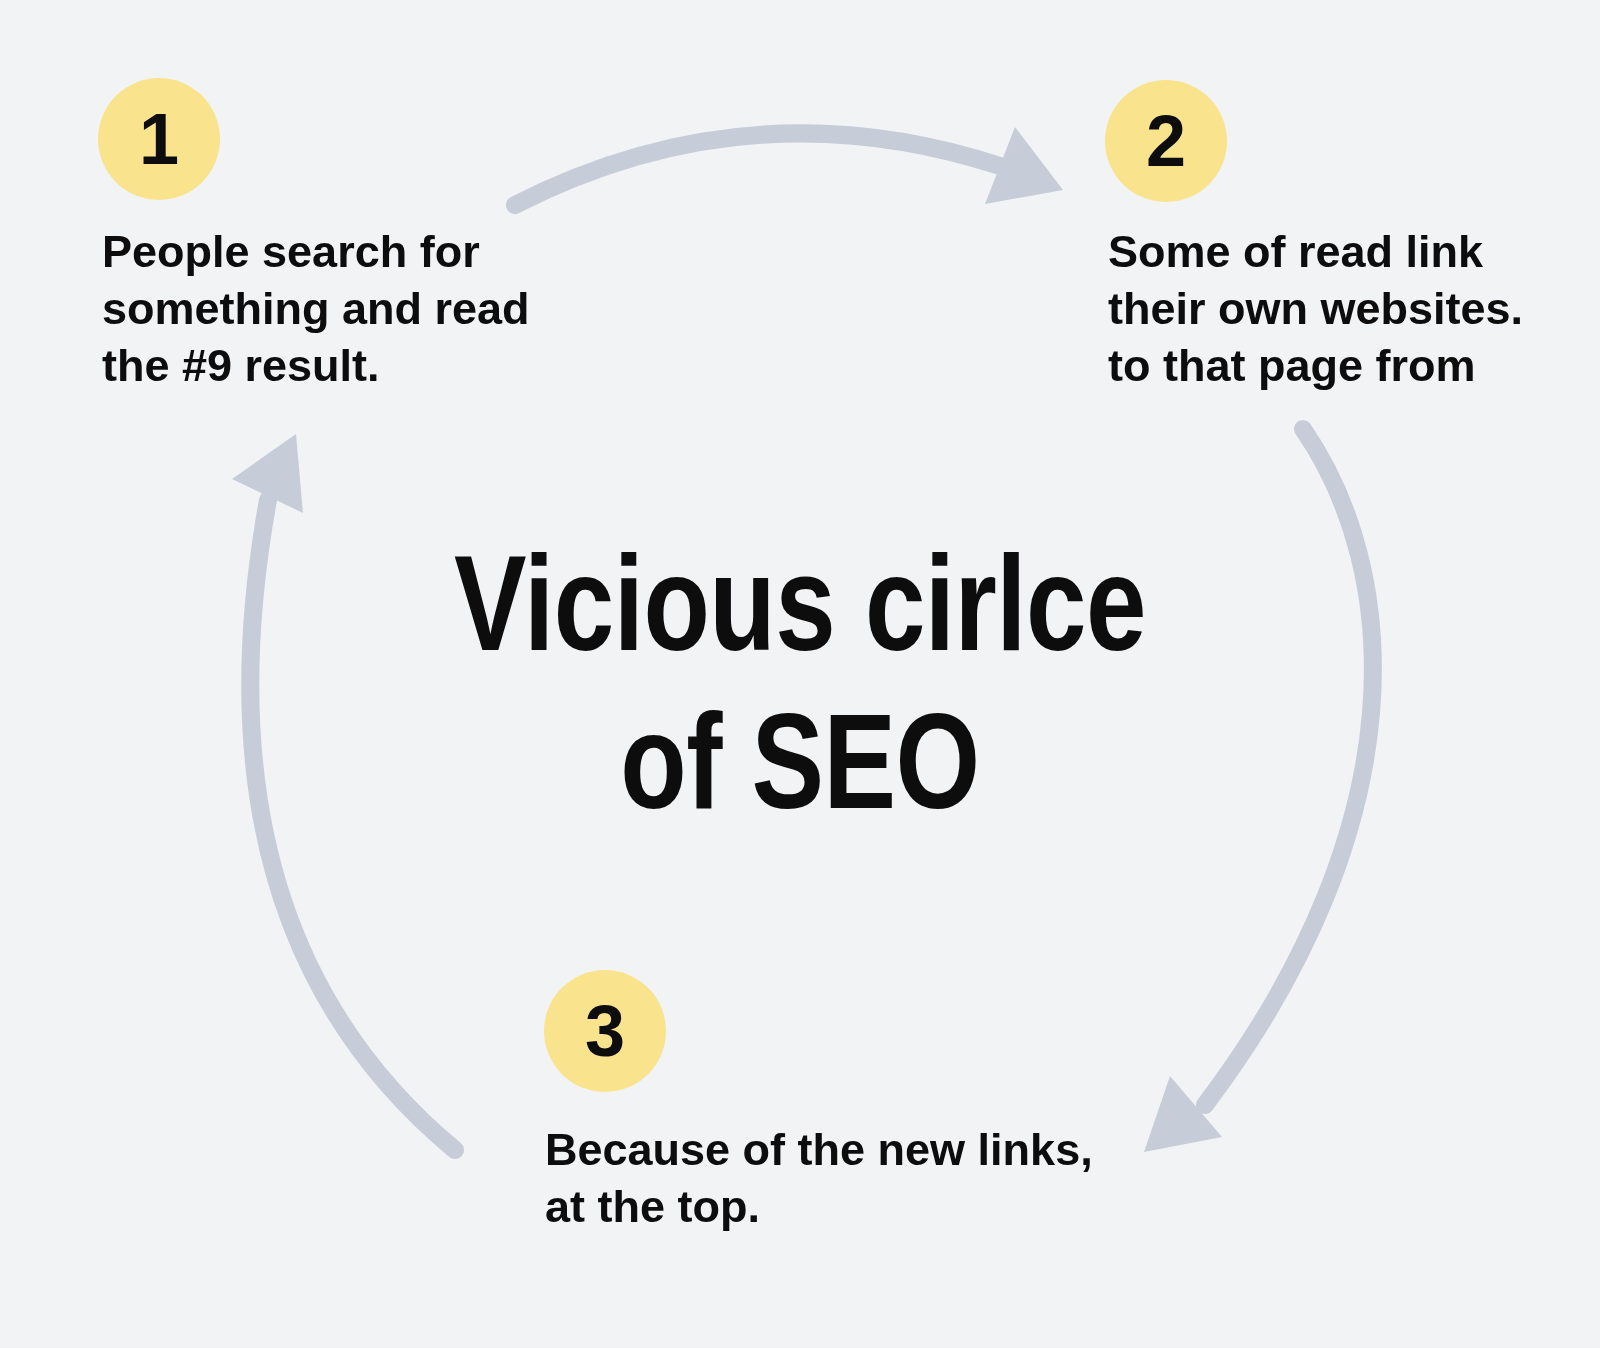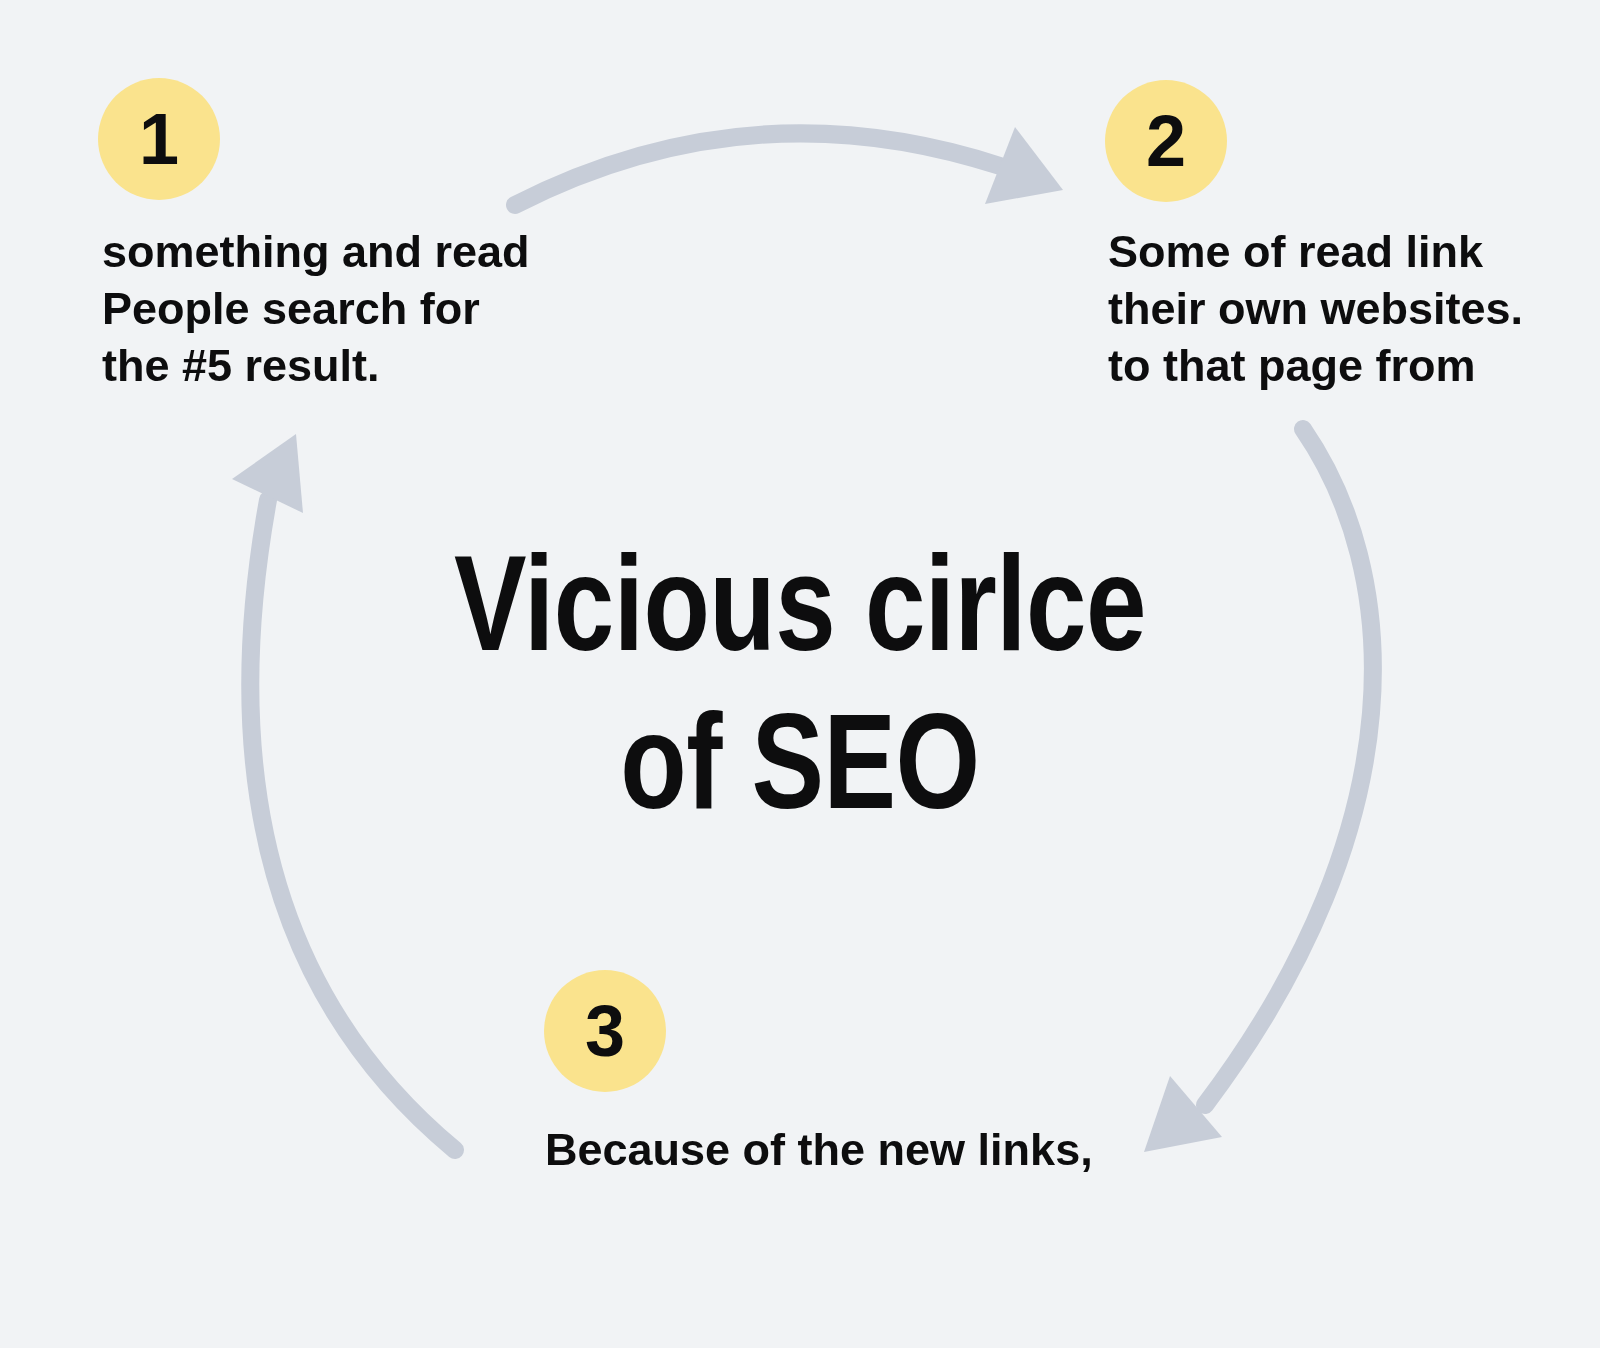--- a/index.html
+++ b/index.html
@@ -93,39 +93,40 @@
     <g>
       <path d="M 455 1150 Q 190 930 268 500"></path>
       <polygon points="296,434 232,479 303,513"></polygon>
     </g>
   </svg>
 
   <div class="badge badge-1">
     <span>1</span>
   </div>
   <div class="step-text text-1">
+    <div>People search for</div>
     <div>something and read</div>
-    <div>People search for</div>
-    <div>the #5 result.</div>
+    <div>the #9 result.</div>
   </div>
 
   <div class="badge badge-2">
     <span>2</span>
   </div>
   <div class="step-text text-2">
     <div>Some of read link</div>
     <div>their own websites.</div>
     <div>to that page from</div>
   </div>
 
   <div class="badge badge-3">
     <span>3</span>
   </div>
   <div class="step-text text-3">
     <div>Because of the new links,</div>
+    <div>at the top.</div>
   </div>
 
   <h1 class="title">
     <span>Vicious cirlce</span><br>
     <span>of SEO</span>
   </h1>
 
 </div>
 
 </body></html>

